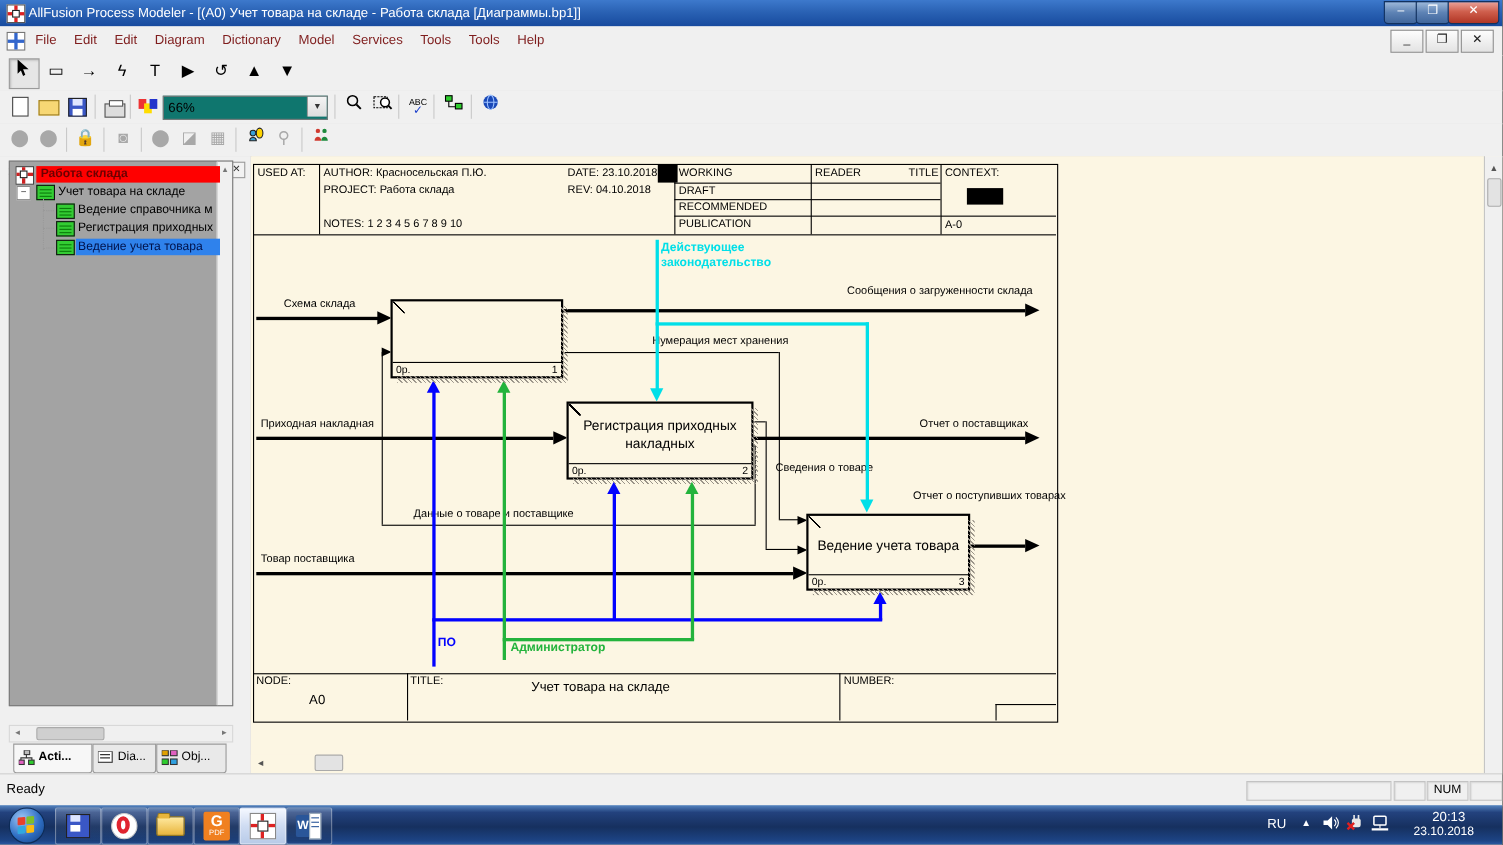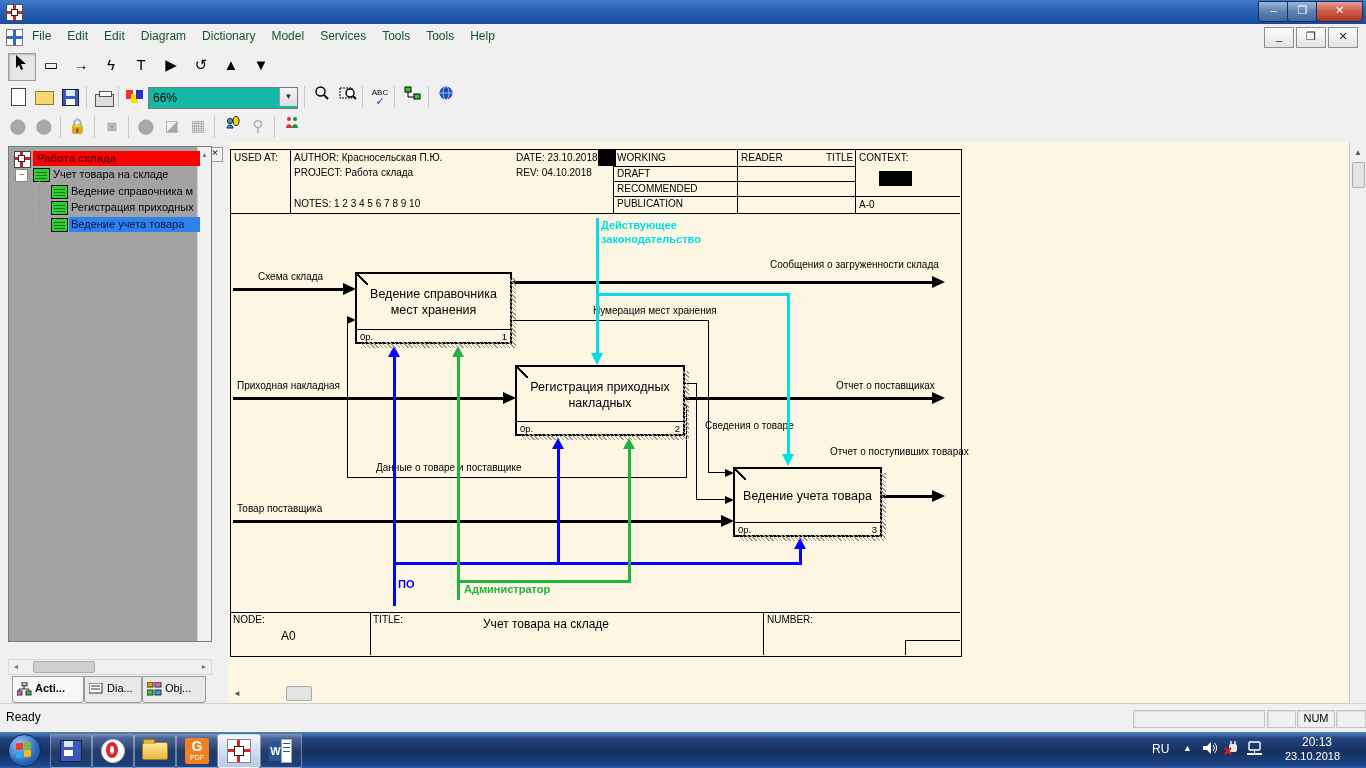--- a/index.html
+++ b/index.html
@@ -13,31 +13,31 @@
   .capbtn{position:absolute;top:1px;width:29px;height:19px;border:1px solid #12315e;border-radius:0 0 4px 4px;
     background:linear-gradient(#9db8d9,#5d82b4 50%,#40669c);color:#fff;font-size:11px;
     text-align:center;line-height:17px;}
   .capbtn.close{background:linear-gradient(#e8a198,#cf5f4d 45%,#b03524);width:45px;}
   #bpwin-ico{left:6px;top:4px;width:15px;height:15px;background:#fff;border:1px solid #555;}
   .redcross-h{position:absolute;left:0;right:0;top:6px;height:3px;background:#d22;}
   .redcross-v{position:absolute;top:0;bottom:0;left:6px;width:3px;background:#d22;}
   .redcross-c{position:absolute;left:4px;top:4px;width:5px;height:5px;background:#fff;border:1px solid #222;}
   
   #menubar{left:0;top:24px;width:1366px;height:26px;background:#f0f0f0;border-bottom:1px solid #d5d5d5;}
-  .menuitem{display:inline-block;padding:5px 8px 0 8px;font-size:12px;color:#14532d;}
+  .menuitem{display:inline-block;padding:5px 8px 0 8px;font-size:12px;color:#7f1d1d;}
   .mdibtn{position:absolute;top:3px;width:28px;height:19px;border:1px solid #8f8f8f;background:linear-gradient(#fdfdfd,#e3e3e3);
     font-size:11px;text-align:center;line-height:17px;color:#222;}
   
   .toolbar{left:0;width:1366px;background:#f0f0f0;border-bottom:1px solid #d9d9d9;}
   .tbtn{position:absolute;top:3px;width:26px;height:26px;text-align:center;line-height:24px;font-size:15px;color:#000;}
   .tbtn.small{width:24px;height:24px;line-height:22px;}
   .tbtn.pressed{border:1px solid #9a9a9a;background:#e6e6e6;box-shadow:inset 1px 1px 2px #bbb;}
   .tsep{position:absolute;top:4px;width:1px;height:22px;background:#c9c9c9;}
   .gray{color:#a8a8a8;}
-  #zoomcombo{position:absolute;left:148px;top:5px;width:148px;height:20px;background:#14b8a6;border:1px solid #7a7a7a;font-size:12px;}
+  #zoomcombo{position:absolute;left:148px;top:5px;width:148px;height:20px;background:#0f766e;border:1px solid #7a7a7a;font-size:12px;}
   #zoomcombo .val{position:absolute;left:4px;top:3px;}
   #zoomcombo .drop{position:absolute;right:0;top:0;width:17px;height:18px;background:linear-gradient(#f4f4f4,#ddd);
      border-left:1px solid #9a9a9a;text-align:center;font-size:8px;line-height:18px;color:#333;}
   .cssicon{position:absolute;}
   .pg{width:13px;height:16px;background:#fff;border:1px solid #444;}
   .folder{width:17px;height:12px;background:#f7d774;border:1px solid #9a7b1e;}
   .floppy{width:15px;height:15px;background:#3a57c6;border:1px solid #222;}
   .floppy:before{content:"";position:absolute;left:3px;top:0;width:9px;height:6px;background:#dfe6ff;}
   .floppy:after{content:"";position:absolute;left:3px;top:9px;width:9px;height:6px;background:#fff;}
   .printer{width:17px;height:11px;background:#ddd;border:1px solid #555;}
@@ -117,20 +117,21 @@
 <body>
 
 <div id="screen">
 
   <div class="abs" id="titlebar">
     <div class="abs" id="bpwin-ico">
       <i class="redcross-h"></i>
         <i class="redcross-v"></i>
         <i class="redcross-c"></i>
     </div>
+    <span class="ttext">AllFusion Process Modeler - [(A0) Учет товара на складе - Работа склада  [Диаграммы.bp1]]</span>
     <div class="capbtn" style="left:1258px;">–</div>
     <div class="capbtn" style="left:1287px;">❐</div>
     <div class="capbtn close" style="left:1316px;">✕</div>
   </div>
 
   <div class="abs" id="menubar">
     <div class="abs" style="left:6px;top:5px;width:15px;height:15px;background:#fff;border:1px solid #777;">
       <i class="redcross-h" style="background:#36c;"></i>
         <i class="redcross-v" style="background:#36c;"></i>
     </div>
@@ -439,21 +440,20 @@
 
     <div class="ln lg" style="left:229px;top:214px;width:3px;height:244px;"></div>
     <div class="ah upg" style="left:224px;top:204px;"></div>
     <div class="ln lg" style="left:229px;top:438px;width:174px;height:3px;"></div>
     <div class="ln lg" style="left:400px;top:306px;width:3px;height:134px;"></div>
     <div class="ah upg" style="left:395px;top:296px;"></div>
     <div class="dlabel bold" style="left:236px;top:441px;color:#23b33c;">Администратор</div>
 
     <div class="abox" style="left:127px;top:130px;width:153px;height:68px;">
       <div class="fold"></div>
-      <div class="btxt">Ведение справочника мест хранения</div>
       <div class="sep"></div>
       <div class="cost">0р.</div>
       <div class="bnum">1</div>
     </div>
     <div class="shv" style="left:282px;top:136px;height:66px;"></div>
     <div class="shh" style="left:133px;top:200px;width:155px;"></div>
 
     <div class="abox" style="left:287px;top:223px;width:166px;height:67px;">
       <div class="fold"></div>
       <div class="btxt">Регистрация приходных накладных</div>

